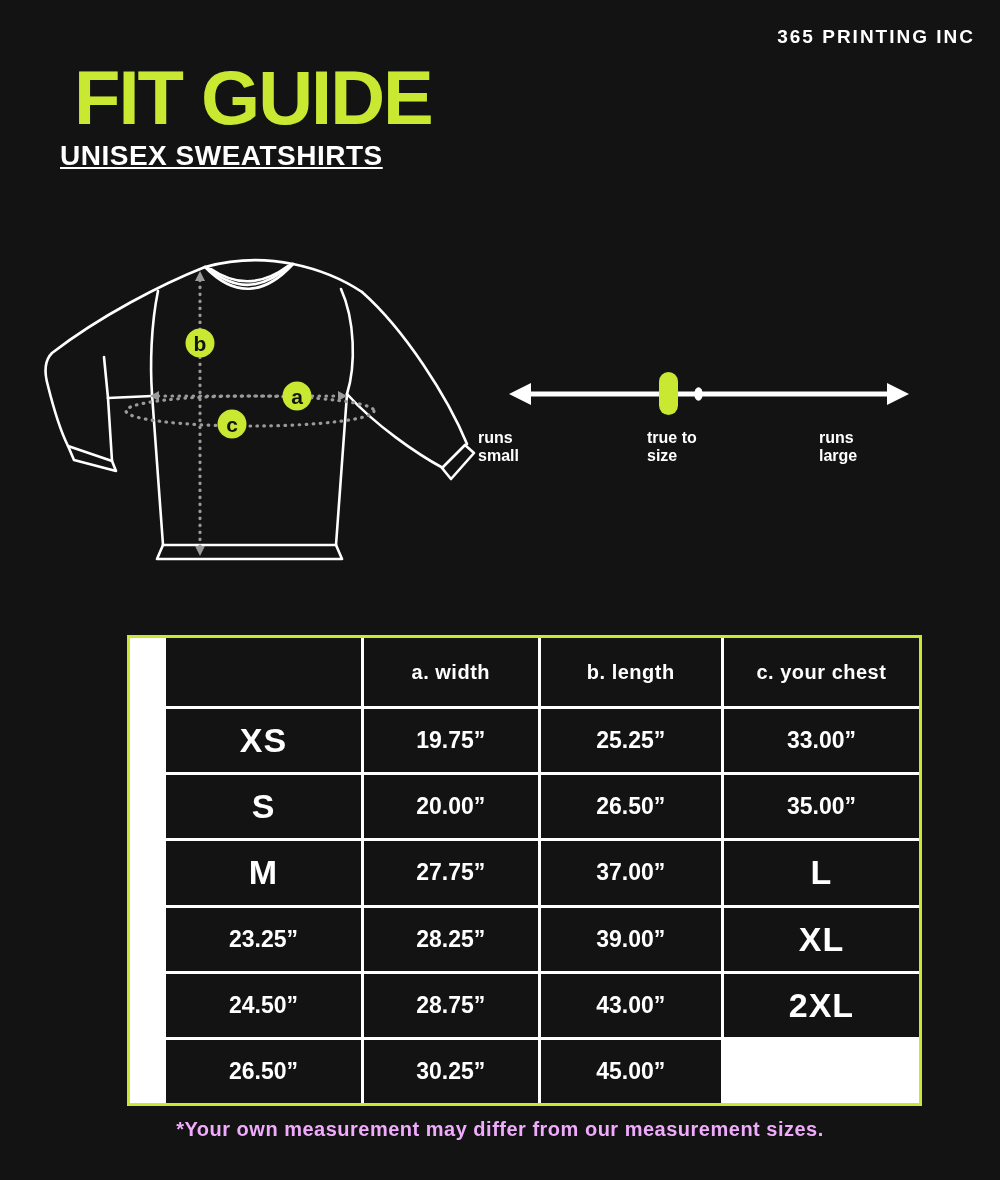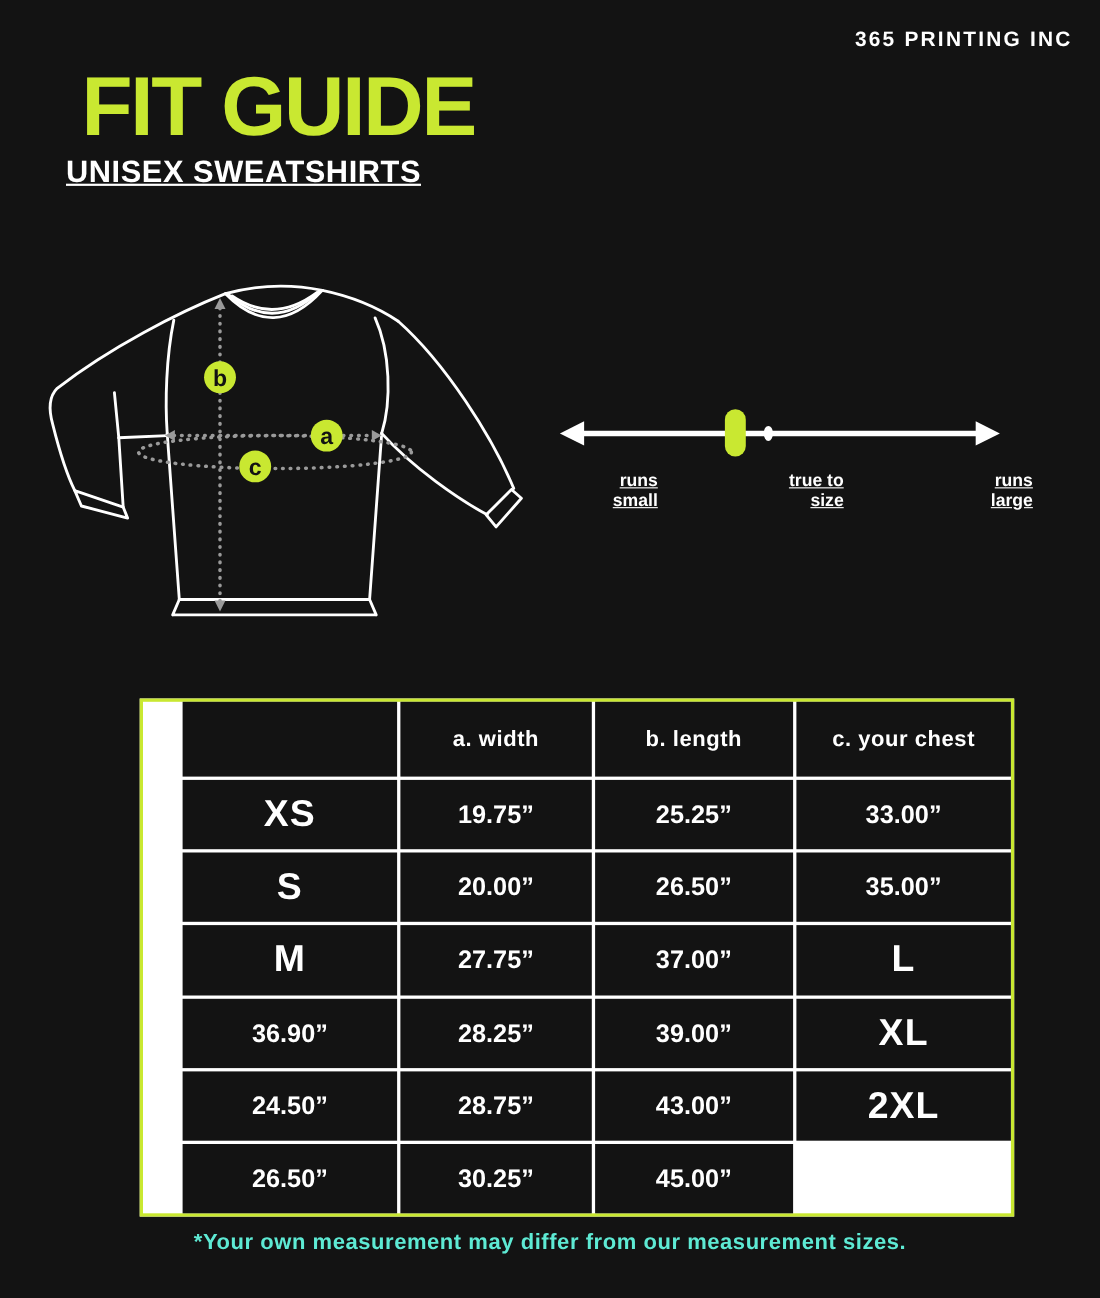--- a/index.html
+++ b/index.html
@@ -16,42 +16,42 @@
     left:58px;top:60px;font-size:76px;font-weight:bold;letter-spacing:-2px;
     color:#c9e831;line-height:1;white-space:nowrap;margin-left:16px;
   }
   .subtitle{
     left:60px;top:140px;width:374px;text-align:left;font-size:28px;
     font-weight:bold;letter-spacing:0.5px;color:#fff;white-space:nowrap;text-decoration:underline;
   }
   .fit-svg{left:30px;top:240px;}
   .scale-svg{left:500px;top:350px;}
   .scale-label{
-    top:429px;width:120px;text-align:right;font-size:16px;line-height:1.12;
-    font-weight:bold;color:#fff;white-space:pre-line;text-decoration:underline;
+    top:429px;width:120px;text-align:left;font-size:16px;line-height:1.12;
+    font-weight:bold;color:#fff;white-space:pre-line;
   }
   .scale-label.small{left:478px;}
   .scale-label.true{left:647px;}
   .scale-label.large{left:819px;}
   .size-table{
     left:127px;top:635px;width:753px;height:465px;
     border:3px solid #c9e831;background:#ffffff;
     display:grid;grid-template-columns:199fr 177fr 184fr 199fr;
     grid-template-rows:68px repeat(6,1fr);gap:3px;padding-left:36px;
   }
   .cell{
     background:#131313;display:flex;align-items:center;justify-content:center;
     color:#fff;font-weight:bold;
   }
   .cell.th{font-size:20px;letter-spacing:0.5px;}
   .cell.size{font-size:34px;letter-spacing:1px;}
   .cell.val{font-size:23px;}
   .footnote{
     left:0;top:1118px;width:1000px;text-align:center;font-size:20px;
-    font-weight:bold;color:#5eead4;letter-spacing:0.5px;
+    font-weight:bold;color:#f0abfc;letter-spacing:0.5px;
   }
   .outline{stroke:#ffffff;stroke-width:2.6;fill:none;stroke-linecap:round;stroke-linejoin:round;}
   .dotted{stroke:#9a9a9a;stroke-width:3.2;fill:none;stroke-linecap:round;stroke-dasharray:0.6 6.4;}
   .garrow{fill:#9a9a9a;stroke:none;}
   .marker{fill:#c9e831;stroke:none;}
   .marker-letter{
     fill:#131313;font-family:"Liberation Sans",sans-serif;font-size:21px;
     font-weight:bold;text-anchor:middle;
   }
   .scale-line{stroke:#ffffff;stroke-width:5;stroke-linecap:butt;}
@@ -148,21 +148,21 @@
     <div class="cell size">S</div>
     <div class="cell val">20.00”</div>
     <div class="cell val">26.50”</div>
     <div class="cell val">35.00”</div>
 
     <div class="cell size">M</div>
     <div class="cell val">27.75”</div>
     <div class="cell val">37.00”</div>
 
     <div class="cell size">L</div>
-    <div class="cell val">36.90”</div>
+    <div class="cell val">23.25”</div>
     <div class="cell val">28.25”</div>
     <div class="cell val">39.00”</div>
 
     <div class="cell size">XL</div>
     <div class="cell val">24.50”</div>
     <div class="cell val">28.75”</div>
     <div class="cell val">43.00”</div>
 
     <div class="cell size">2XL</div>
     <div class="cell val">26.50”</div>

